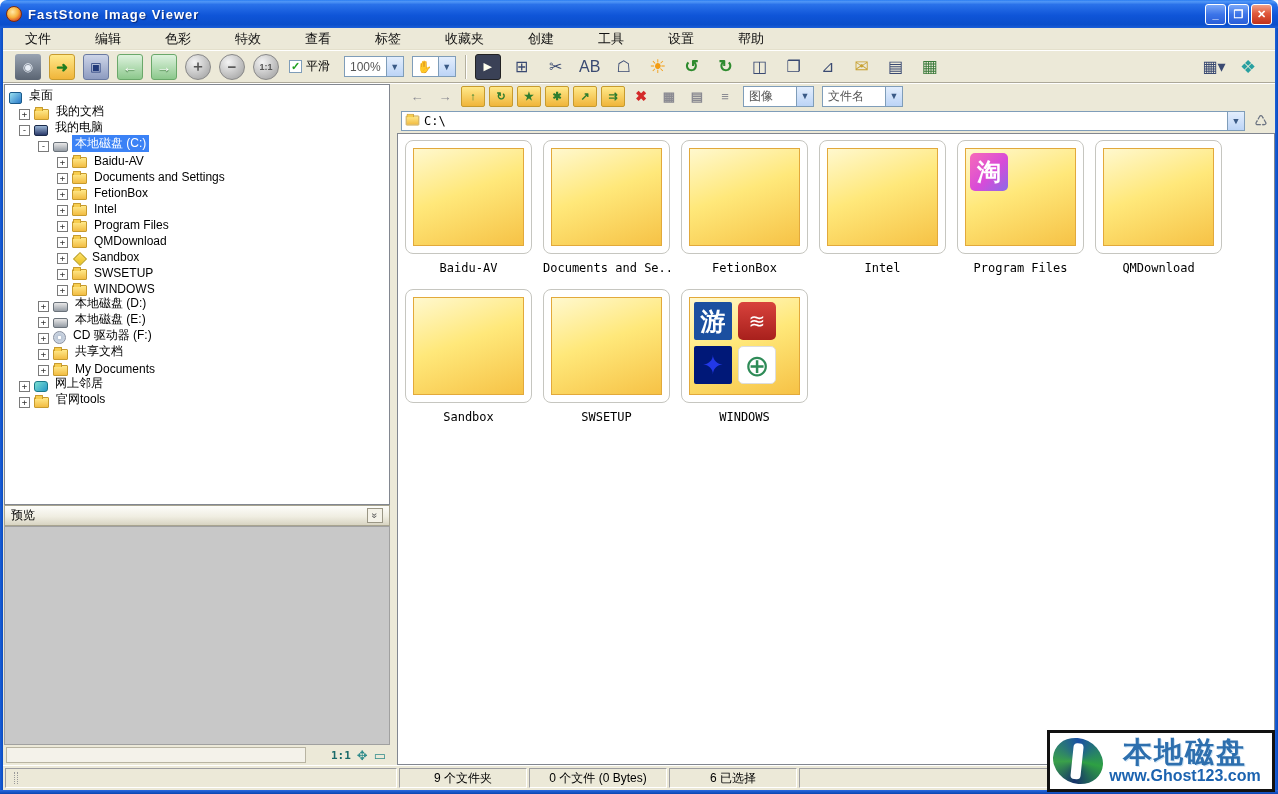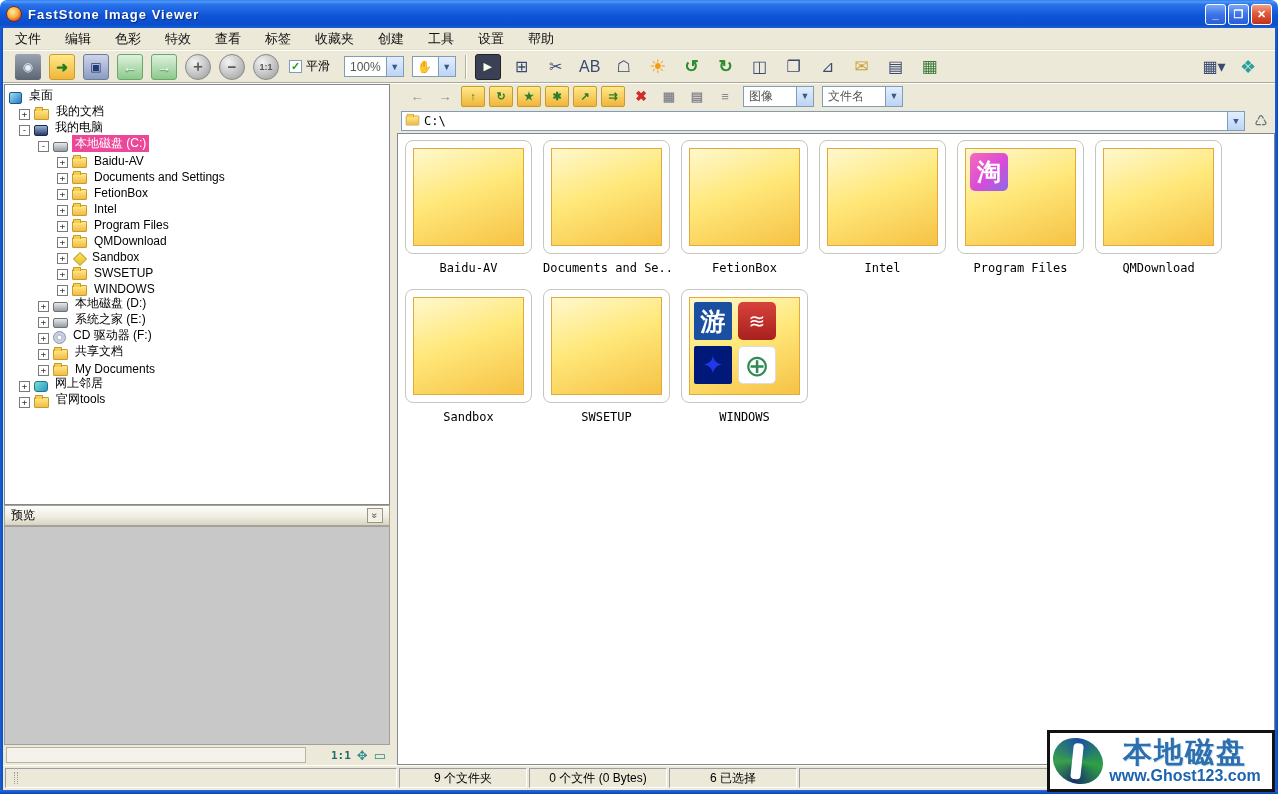--- a/index.html
+++ b/index.html
@@ -16,21 +16,21 @@
   .apptitle { color:#fff; font-weight:bold; font-size:13px; letter-spacing:1px; text-shadow:1px 1px 1px #0a2a7a; }
   .wbtns { margin-left:auto; display:flex; gap:2px; }
   .wbtn { width:21px; height:21px; border-radius:3px; border:1px solid #fff; color:#fff;
     display:flex; align-items:center; justify-content:center; font-size:11px; font-weight:bold;
     background:linear-gradient(180deg,#7aa8f8 0%,#3c74e8 50%,#2a5ed8 100%); }
   .wbtn.close { background:linear-gradient(180deg,#f0a088 0%,#e0593c 45%,#c2311a 100%); }
 
   
   .menubar { position:absolute; left:3px; top:28px; width:1272px; height:22px; background:#ece9d8;
     display:flex; align-items:center; font-size:13px; border-bottom:1px solid #e4e0cc; }
-  .mitem { padding:2px 12px; color:#111; }
+  .mitem { padding:2px 22px; color:#111; }
 
   
   .toolbar { position:absolute; left:3px; top:51px; width:1272px; height:32px; background:#ece9d8;
     display:flex; align-items:center; border-bottom:1px solid #aca899; padding-left:8px; }
   .tbi { display:inline-flex; align-items:center; justify-content:center; width:26px; height:26px;
     margin:0 4px; border-radius:3px; font-size:15px; color:#445; flex:none; }
   .cam  { background:linear-gradient(#9aa4b2,#5a6472); color:#e8eef6; font-size:12px; }
   .fold { background:linear-gradient(#ffe98a,#f0b53a); border:1px solid #c79b2e; color:#1f7d1f; font-size:14px; font-weight:bold; }
   .sv   { background:linear-gradient(#cdd5e8,#8d9bc0); border:1px solid #6a7aa0; color:#223a7a; font-size:12px; }
   .grn  { background:linear-gradient(#def2de,#8cc88c); border:1px solid #6aa86a; color:#fff; font-weight:bold; text-shadow:0 1px 1px #2a6a2a; }
@@ -69,21 +69,21 @@
     border:1px solid #c79b2e; border-bottom:none; border-radius:1px 1px 0 0; }
   .dico { width:15px; height:10px; background:linear-gradient(#e8e8e8,#949ca4); border:1px solid #6a727a; border-radius:2px; }
   .cdico{ width:13px; height:13px; border-radius:50%; border:1px solid #8890a0;
     background:radial-gradient(circle,#fff 18%,#b8c4d4 20%,#d8e0ec 100%); }
   .pcico{ width:14px; height:11px; background:linear-gradient(#9ab4d4,#2a3a6a); border:1px solid #1a2a4a; border-radius:2px; }
   .dkico{ width:13px; height:12px; background:linear-gradient(135deg,#9ae0f0,#2878c8); border:1px solid #1a5a8a; border-radius:2px; }
   .ntico{ width:14px; height:11px; background:linear-gradient(135deg,#7ae0d0,#2898c8); border:1px solid #187888; border-radius:3px; }
   .sbico{ width:10px; height:10px; background:linear-gradient(135deg,#ffe066,#e8c020); border:1px solid #b89a10;
     transform:rotate(45deg); margin:0 4px 0 3px; }
   .tlabel { padding:0 3px; }
-  .tlabel.sel { background:#ec4899; color:#fff; }
+  .tlabel.sel { background:#3b82f6; color:#fff; }
 
   .prevhdr { position:absolute; left:1px; top:421px; width:386px; height:21px;
     background:linear-gradient(180deg,#fdfdfa 0%,#f0eee2 55%,#d8d4c2 100%); border:1px solid #a8a490;
     display:flex; align-items:center; font-size:12px; padding:0 6px; }
   .prevbtn { margin-left:auto; width:16px; height:15px; border:1px solid #9a9685; background:#f4f2e8;
     display:flex; align-items:center; justify-content:center; font-size:10px; color:#555; }
   .prevbtn span { transform:rotate(90deg); display:block; }
   .prevarea { position:absolute; left:1px; top:442px; width:386px; height:219px; background:#c8c8c8; border:1px solid #a0a0a0; }
   .prevbar { position:absolute; left:1px; top:661px; width:386px; height:20px; background:#ece9d8;
     display:flex; align-items:center; justify-content:flex-end; padding:0 4px; gap:6px; }
@@ -297,21 +297,21 @@
             <span class="tlabel">WINDOWS</span>
           </div>
           <div class="trow" style="padding-left: 33px;">
             <span class="exp">+</span>
             <span class="ti dico"></span>
             <span class="tlabel">本地磁盘 (D:)</span>
           </div>
           <div class="trow" style="padding-left: 33px;">
             <span class="exp">+</span>
             <span class="ti dico"></span>
-            <span class="tlabel">系统之家 (E:)</span>
+            <span class="tlabel">本地磁盘 (E:)</span>
           </div>
           <div class="trow" style="padding-left: 33px;">
             <span class="exp">+</span>
             <span class="ti cdico"></span>
             <span class="tlabel">CD 驱动器 (F:)</span>
           </div>
           <div class="trow" style="padding-left: 33px;">
             <span class="exp">+</span>
             <span class="ti fico"></span>
             <span class="tlabel">共享文档</span>

